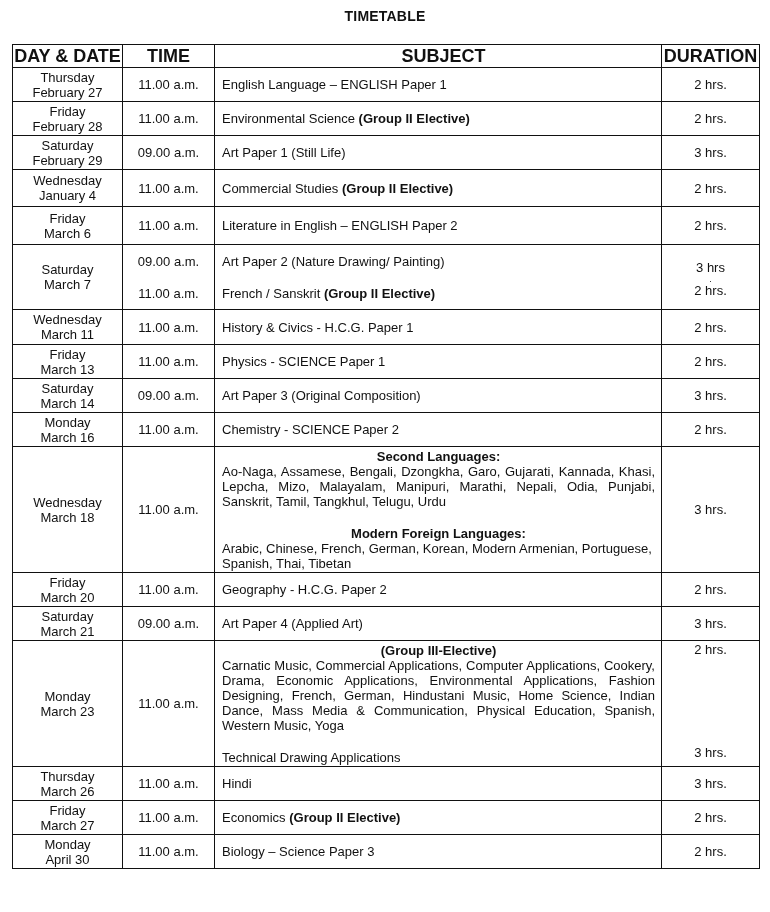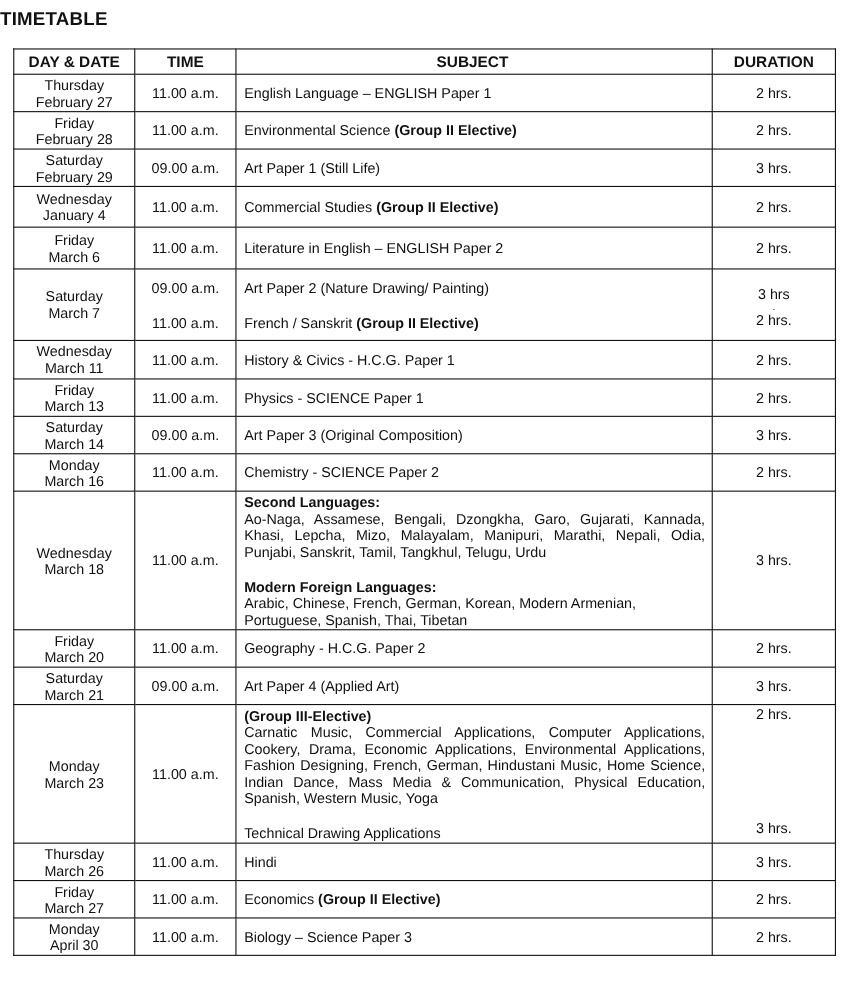--- a/index.html
+++ b/index.html
@@ -1,44 +1,44 @@
 <!DOCTYPE html>
 <html><head>
 <meta charset="utf-8">
 <style>
   html, body { margin: 0; padding: 0; background: #ffffff; }
   body { width: 770px; height: 912px; position: relative; font-family: "Liberation Sans", sans-serif; color: #111; overflow: hidden; }
-  .title { position: absolute; top: 8px; left: 0; width: 770px; text-align: left; font-weight: bold; font-size: 17px; letter-spacing: 0.2px; }
+  .title { position: absolute; top: 8px; left: 0; width: 770px; text-align: center; font-weight: bold; font-size: 14px; letter-spacing: 0.2px; }
   table { position: absolute; left: 12px; top: 44px; width: 748px; border-collapse: collapse; table-layout: fixed; font-size: 13px; line-height: 15px; }
   td, th { border: 1.3px solid #111; padding: 0; vertical-align: middle; }
-  th { font-weight: bold; font-size: 14px; height: 22px; text-align: center; }
+  th { font-weight: bold; font-size: 18px; height: 22px; text-align: center; }
   .c-day { width: 109px; text-align: center; }
   .c-time { width: 91px; text-align: center; }
   .c-subj { width: 423px; text-align: left; padding-left: 7px; padding-right: 6px; }
   .c-dur { text-align: center; }
   td.c-subj { padding-left: 7px; }
-  .b { font-weight: bold; }
+  .b { font-weight: bold; text-align: center; }
   .sub-line { display: block; }
   .multi { display: flex; flex-direction: column; }
   .multi .slot { display: flex; align-items: center; justify-content: center; }
   .multi.left .slot { justify-content: flex-start; }
   .just { text-align: justify; text-align-last: left; display: block; }
   .gap { height: 17px; display: block; }
 </style>
 </head>
 <body>
 
 <div class="title">TIMETABLE</div>
 
 <table>
   <thead>
     <tr>
       <th class="c-day">DAY &amp; DATE</th>
       <th class="c-time">TIME</th>
-      <th class="c-subj" style="text-align:center;padding-left:3px">SUBJECT</th>
+      <th class="c-subj" style="text-align:center;padding-left:17px">SUBJECT</th>
       <th class="c-dur">DURATION</th>
     </tr>
   </thead>
   <tbody>
 
     <tr style="height:34px">
       <td class="c-day">
           <span class="sub-line">Thursday</span>
           <span class="sub-line">February 27</span>
         </td>

